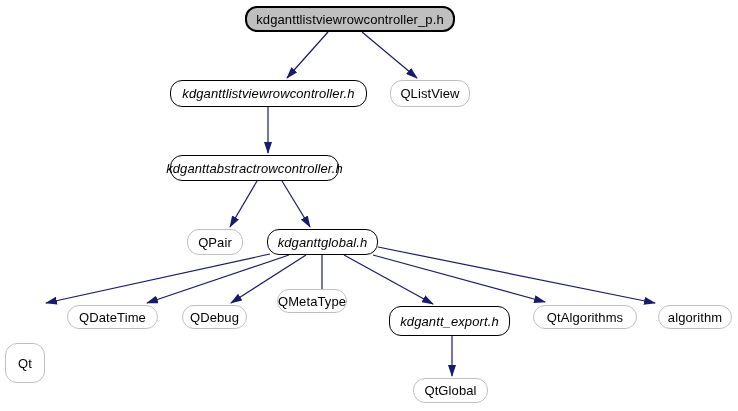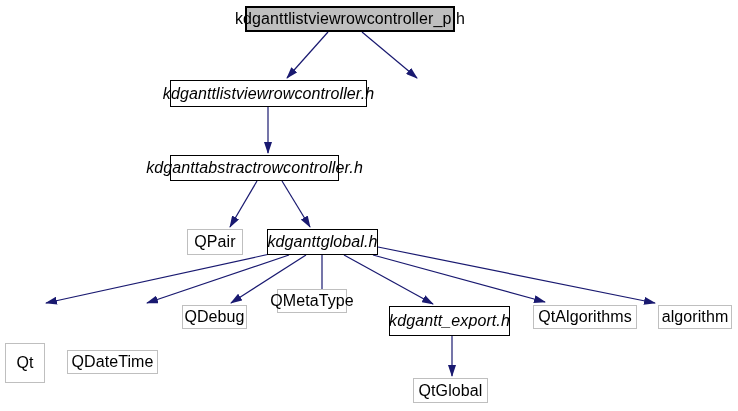--- a/index.html
+++ b/index.html
@@ -20,26 +20,27 @@
     left: 0;
     top: 0;
     z-index: 1;
   }
   .node {
     position: absolute;
     z-index: 2;
     box-sizing: border-box;
     background: #ffffff;
     color: #000000;
-    font-size: 16px;
+    font-size: 13px;
     display: flex;
     align-items: center;
     justify-content: center;
     white-space: nowrap;
     letter-spacing: 0.1px;
+    border-radius: 12px;
   }
   .node.current {
     background: #bfbfbf;
     border: 2px solid #000000;
   }
   .node.internal {
     border: 1px solid #000000;
     font-style: italic;
   }
   .node.external {
@@ -71,30 +72,31 @@
       <line x1="373" y1="255" x2="545" y2="302" marker-end="url(#arrow)"></line>
       <line x1="378" y1="247" x2="655" y2="303" marker-end="url(#arrow)"></line>
       <line x1="452" y1="336" x2="452" y2="376" marker-end="url(#arrow)"></line>
     </g>
   </svg>
 
   <div class="node current" style="left:245px; top:6px;   width:210px; height:26px;">kdganttlistviewrowcontroller_p.h</div>
 
   <div class="node internal" style="left:170px; top:80px;  width:197px; height:27px;">kdganttlistviewrowcontroller.h</div>
 
+  <div class="node external" style="left:390px; top:80px;  width:80px;  height:27px;">QListView</div>
 
   <div class="node internal" style="left:170px; top:155px; width:169px; height:26px;">kdganttabstractrowcontroller.h</div>
 
   <div class="node external" style="left:187px; top:229px; width:56px;  height:26px;">QPair</div>
 
   <div class="node internal" style="left:267px; top:229px; width:111px; height:26px;">kdganttglobal.h</div>
 
   <div class="node external" style="left:5px;   top:305px; width:40px;  height:40px;margin-top:38px;">Qt</div>
 
-  <div class="node external" style="left:67px;  top:305px; width:91px;  height:24px;margin-top:45px;">QDateTime</div>
+  <div class="node external" style="left:67px;  top:305px; width:91px;  height:24px;">QDateTime</div>
 
   <div class="node external" style="left:182px; top:305px; width:65px;  height:24px;">QDebug</div>
 
   <div class="node external" style="left:277px; top:289px; width:70px;  height:24px;">QMetaType</div>
 
   <div class="node internal" style="left:389px; top:306px; width:121px; height:30px;text-align:right;">kdgantt_export.h</div>
 
   <div class="node external" style="left:533px; top:305px; width:104px; height:24px;">QtAlgorithms</div>
 
   <div class="node external" style="left:658px; top:305px; width:74px;  height:24px;">algorithm</div>

